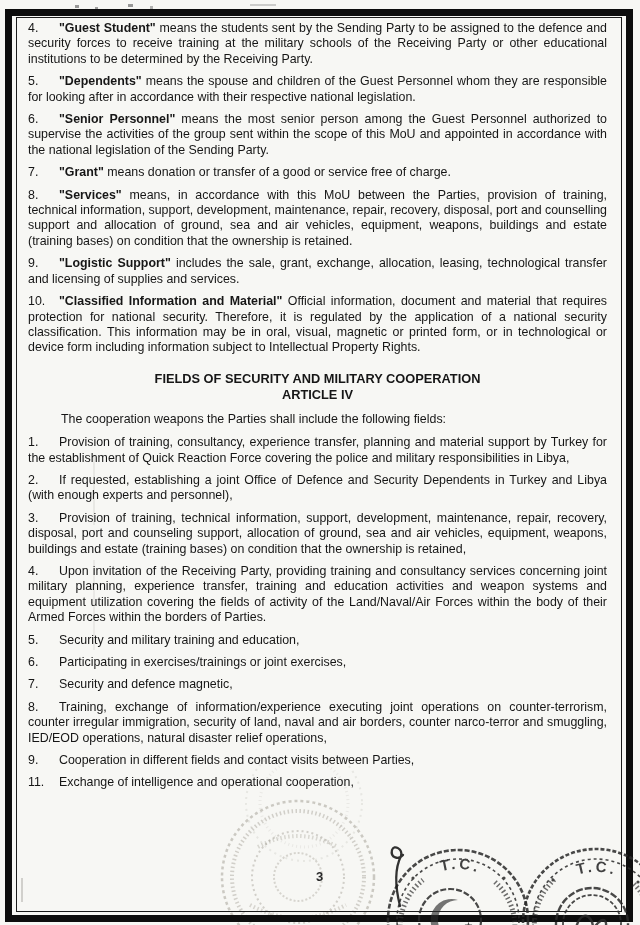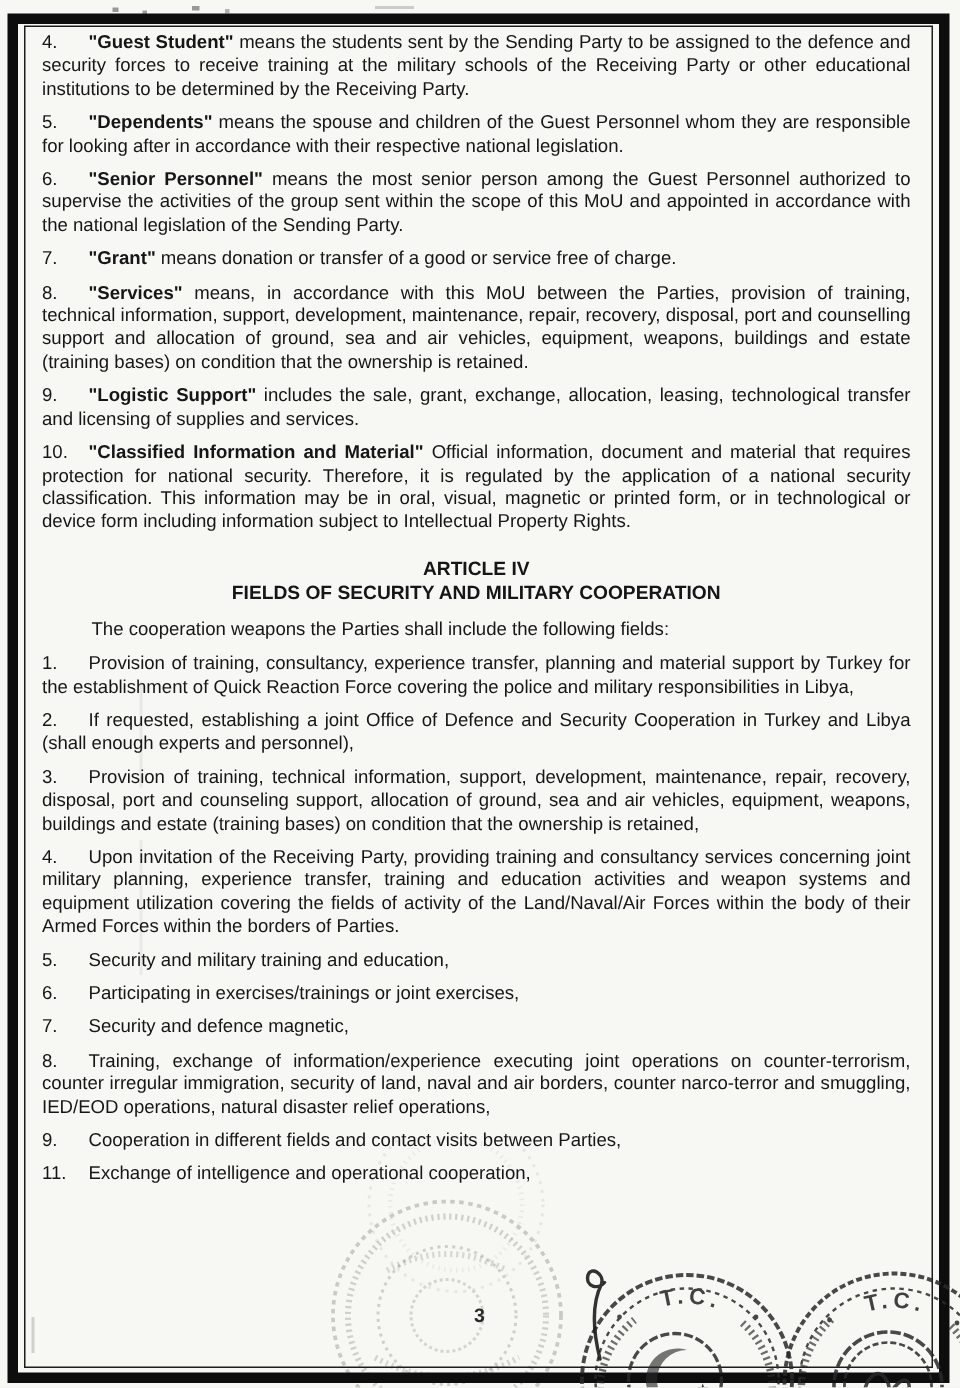--- a/index.html
+++ b/index.html
@@ -94,28 +94,28 @@
 
     <p class="item"><span class="defnum">7.</span><b class="term">"Grant"</b><span> means donation or transfer of a good or service free of charge.</span></p>
 
     <p class="item"><span class="defnum">8.</span><b class="term">"Services"</b><span> means, in accordance with this MoU between the Parties, provision of training, technical information, support, development, maintenance, repair, recovery, disposal, port and counselling support and allocation of ground, sea and air vehicles, equipment, weapons, buildings and estate (training bases) on condition that the ownership is retained.</span></p>
 
     <p class="item"><span class="defnum">9.</span><b class="term">"Logistic Support"</b><span> includes the sale, grant, exchange, allocation, leasing, technological transfer and licensing of supplies and services.</span></p>
 
     <p class="item"><span class="defnum">10.</span><b class="term">"Classified Information and Material"</b><span> Official information, document and material that requires protection for national security. Therefore, it is regulated by the application of a national security classification. This information may be in oral, visual, magnetic or printed form, or in technological or device form including information subject to Intellectual Property Rights.</span></p>
 
     <div class="article-head">
+      <div>FIELDS OF SECURITY AND MILITARY COOPERATION</div>
       <div>ARTICLE IV</div>
-      <div>FIELDS OF SECURITY AND MILITARY COOPERATION</div>
     </div>
 
     <p class="intro">The cooperation weapons the Parties shall include the following fields:</p>
 
     <p class="item"><span class="num">1.</span><span>Provision of training, consultancy, experience transfer, planning and material support by Turkey for the establishment of Quick Reaction Force covering the police and military responsibilities in Libya,</span></p>
-    <p class="item"><span class="num">2.</span><span>If requested, establishing a joint Office of Defence and Security Cooperation in Turkey and Libya (shall enough experts and personnel),</span></p>
+    <p class="item"><span class="num">2.</span><span>If requested, establishing a joint Office of Defence and Security Dependents in Turkey and Libya (with enough experts and personnel),</span></p>
     <p class="item"><span class="num">3.</span><span>Provision of training, technical information, support, development, maintenance, repair, recovery, disposal, port and counseling support, allocation of ground, sea and air vehicles, equipment, weapons, buildings and estate (training bases) on condition that the ownership is retained,</span></p>
     <p class="item"><span class="num">4.</span><span>Upon invitation of the Receiving Party, providing training and consultancy services concerning joint military planning, experience transfer, training and education activities and weapon systems and equipment utilization covering the fields of activity of the Land/Naval/Air Forces within the body of their Armed Forces within the borders of Parties.</span></p>
     <p class="item"><span class="num">5.</span><span>Security and military training and education,</span></p>
     <p class="item"><span class="num">6.</span><span>Participating in exercises/trainings or joint exercises,</span></p>
     <p class="item"><span class="num">7.</span><span>Security and defence magnetic,</span></p>
     <p class="item"><span class="num">8.</span><span>Training, exchange of information/experience executing joint operations on counter-terrorism, counter irregular immigration, security of land, naval and air borders, counter narco-terror and smuggling, IED/EOD operations, natural disaster relief operations,</span></p>
     <p class="item"><span class="num">9.</span><span>Cooperation in different fields and contact visits between Parties,</span></p>
     <p class="item"><span class="num">11.</span><span>Exchange of intelligence and operational cooperation,</span></p>
   </div>
 

